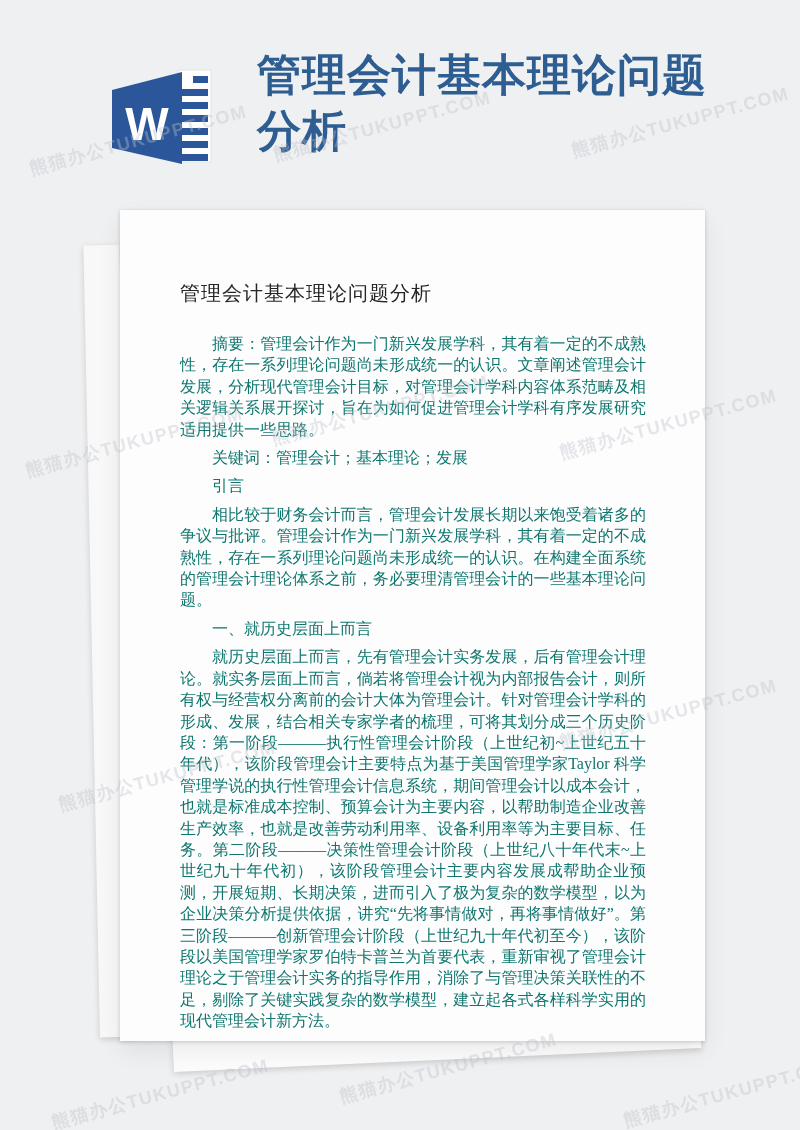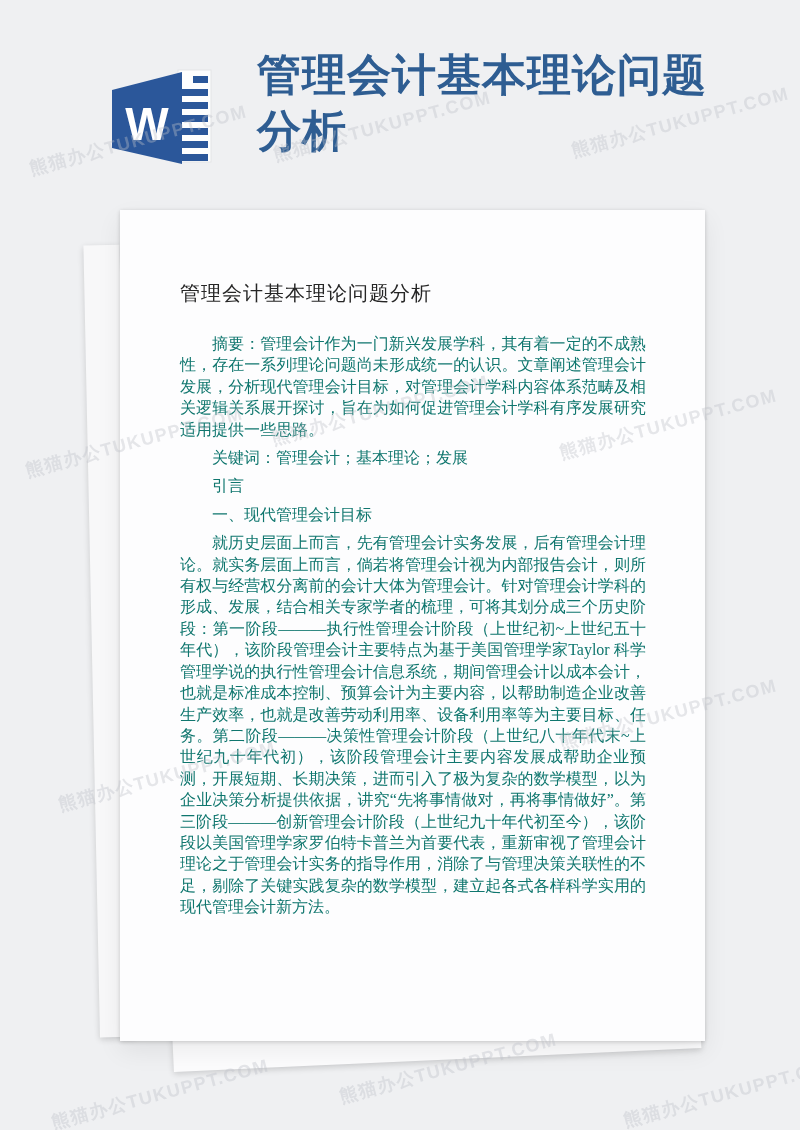--- a/index.html
+++ b/index.html
@@ -94,17 +94,18 @@
 <div class="paper-stack">
   <div class="sheet sheet-left"></div>
   <div class="sheet sheet-bottom"></div>
 
   <div class="doc-page">
     <div class="doc-inner">
       <div class="doc-title">管理会计基本理论问题分析</div>
       <p class="para">摘要：管理会计作为一门新兴发展学科，其有着一定的不成熟性，存在一系列理论问题尚未形成统一的认识。文章阐述管理会计发展，分析现代管理会计目标，对管理会计学科内容体系范畴及相关逻辑关系展开探讨，旨在为如何促进管理会计学科有序发展研究适用提供一些思路。</p>
       <p class="para">关键词：管理会计；基本理论；发展</p>
       <p class="para">引言</p>
-      <p class="para">一、现代管理会计目标</p>
+      <p class="para">相比较于财务会计而言，管理会计发展长期以来饱受着诸多的争议与批评。管理会计作为一门新兴发展学科，其有着一定的不成熟性，存在一系列理论问题尚未形成统一的认识。在构建全面系统的管理会计理论体系之前，务必要理清管理会计的一些基本理论问题。</p>
+      <p class="para">一、就历史层面上而言</p>
       <p class="para">就历史层面上而言，先有管理会计实务发展，后有管理会计理论。就实务层面上而言，倘若将管理会计视为内部报告会计，则所有权与经营权分离前的会计大体为管理会计。针对管理会计学科的形成、发展，结合相关专家学者的梳理，可将其划分成三个历史阶段：第一阶段———执行性管理会计阶段（上世纪初~上世纪五十年代），该阶段管理会计主要特点为基于美国管理学家Taylor 科学管理学说的执行性管理会计信息系统，期间管理会计以成本会计，也就是标准成本控制、预算会计为主要内容，以帮助制造企业改善生产效率，也就是改善劳动利用率、设备利用率等为主要目标、任务。第二阶段———决策性管理会计阶段（上世纪八十年代末~上世纪九十年代初），该阶段管理会计主要内容发展成帮助企业预测，开展短期、长期决策，进而引入了极为复杂的数学模型，以为企业决策分析提供依据，讲究“先将事情做对，再将事情做好”。第三阶段———创新管理会计阶段（上世纪九十年代初至今），该阶段以美国管理学家罗伯特卡普兰为首要代表，重新审视了管理会计理论之于管理会计实务的指导作用，消除了与管理决策关联性的不足，剔除了关键实践复杂的数学模型，建立起各式各样科学实用的现代管理会计新方法。</p>
     </div>
   </div>
 </div>
 
 </body></html>

